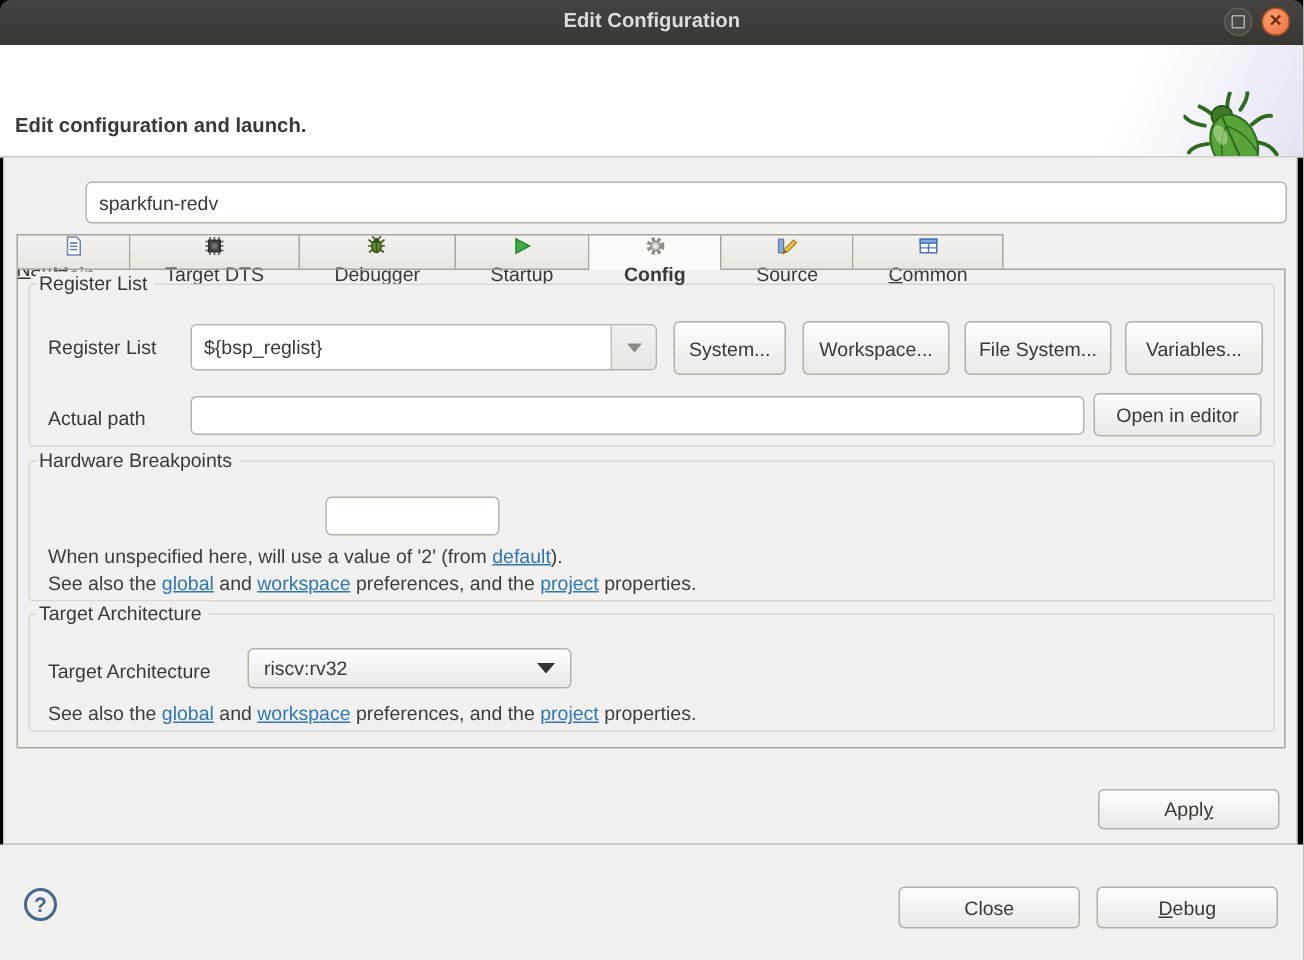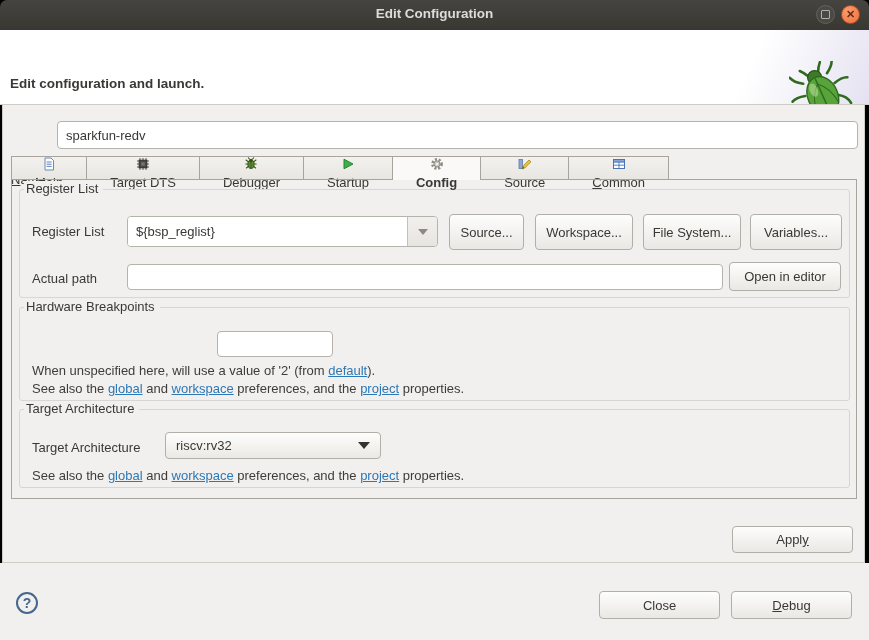--- a/index.html
+++ b/index.html
@@ -215,21 +215,21 @@
 
       <div class="group g1">
         <div class="group-title">Register List</div>
         <div class="glabel" style="left:12px;top:34px;">Register List</div>
         <div class="combo">
           <input class="combo-text" type="text" value="${bsp_reglist}" style="">
           <div class="combo-arrow">
             <span class="tri-down-sm"></span>
           </div>
         </div>
-        <button class="btn" style="left:429px;top:24px;width:75px;height:36px;">Source...</button>
+        <button class="btn" style="left:429px;top:24px;width:75px;height:36px;">System...</button>
         <button class="btn" style="left:515px;top:24px;width:98px;height:36px;">Workspace...</button>
         <button class="btn" style="left:623px;top:24px;width:98px;height:36px;">File System...</button>
         <button class="btn" style="left:730px;top:24px;width:92px;height:36px;">Variables...</button>
 
         <div class="glabel" style="left:12px;top:81px;">Actual path</div>
         <input class="txt" type="text" style="left: 107px; top: 74px; width: 596px; height: 26px;" value="">
         <button class="btn" style="left:709px;top:72px;width:112px;height:29px;">Open in editor</button>
       </div>
 
       <div class="group g2">

